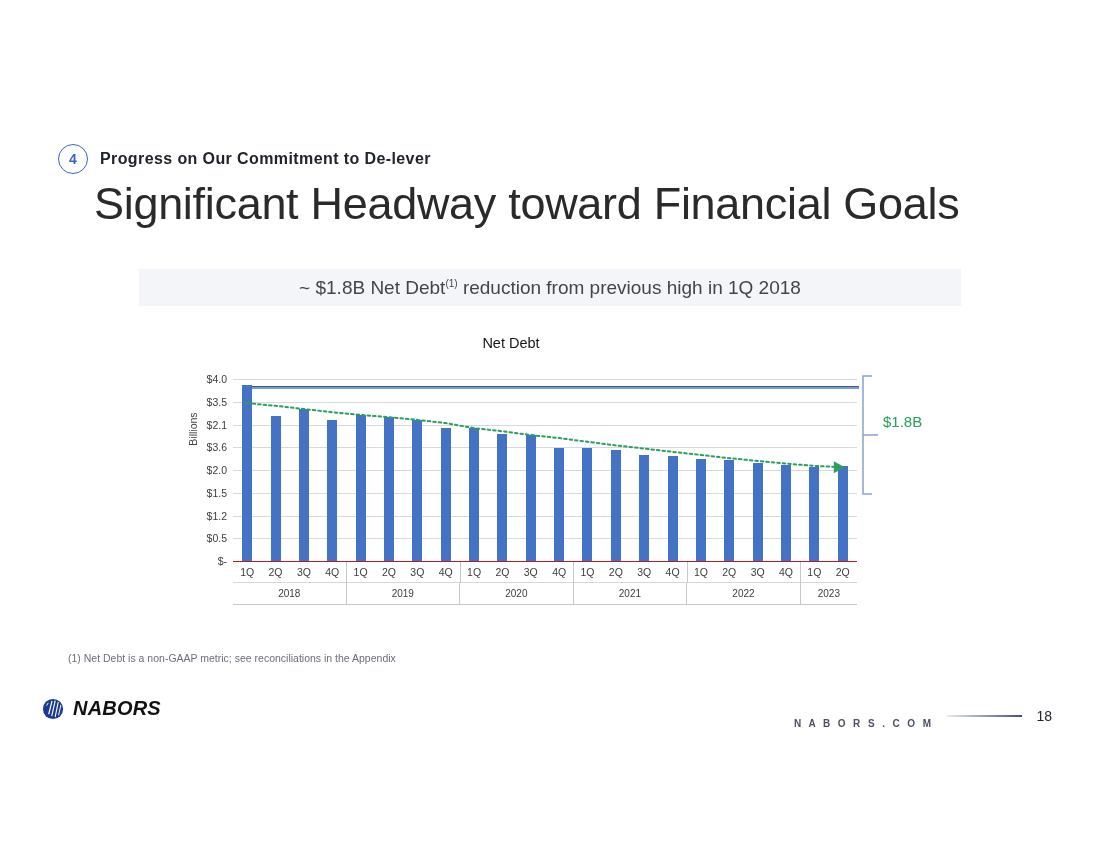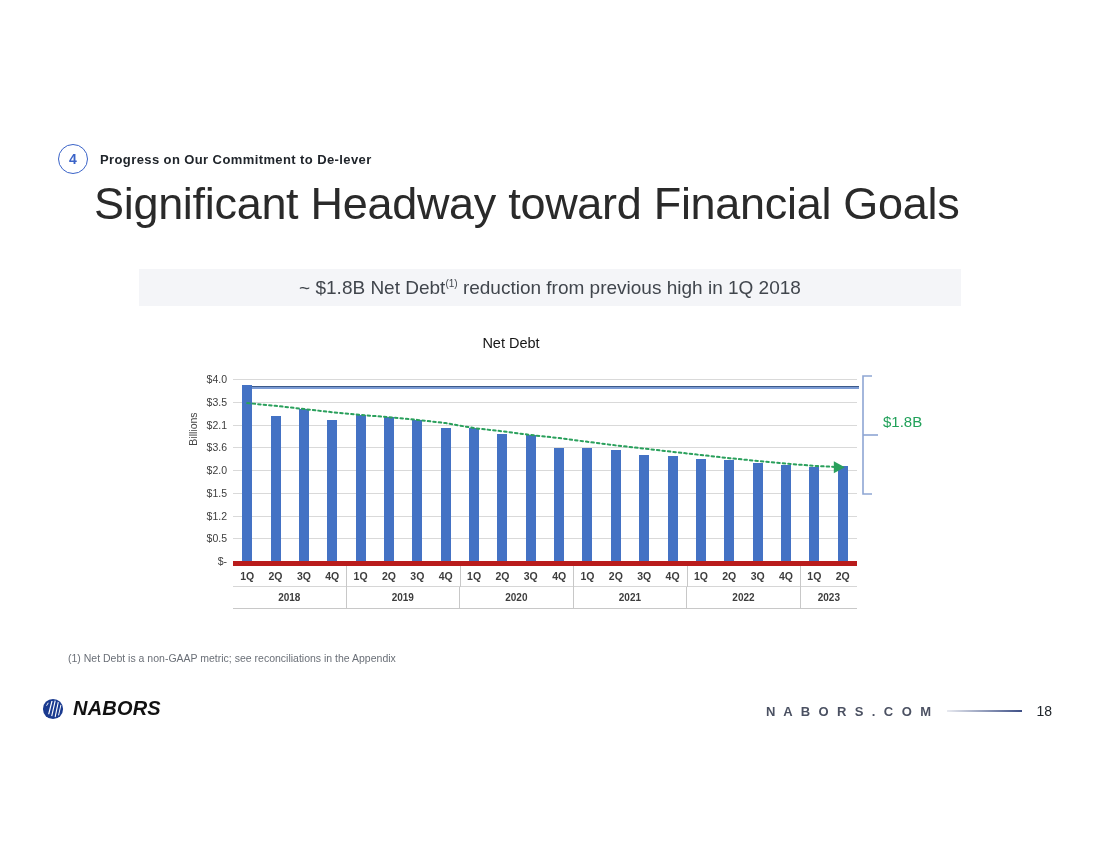--- a/index.html
+++ b/index.html
@@ -32,21 +32,21 @@
     border-radius: 50%;
     display: flex;
     align-items: center;
     justify-content: center;
     font-size: 14px;
     font-weight: bold;
     color: #3a63c8;
     box-sizing: border-box;
   }
   .eyebrow-text {
-    font-size: 13px;
+    font-size: 16px;
     font-weight: bold;
     letter-spacing: 0.4px;
     color: #20252b;
     white-space: nowrap;
   }
 
   
   .page-title {
     position: absolute;
     left: 94px;
@@ -180,23 +180,22 @@
     pointer-events: none;
   }
 
   
   .xaxis {
     position: absolute;
     left: 68px;
     top: 226px;
     width: 624px;
     height: 42px;
-    border-top: 5px solid #b91c1c;
+    border-top: 1px solid #b91c1c;
     border-bottom: 1px solid #c8c8c8;
-    font-weight: bold;
   }
   .xrow-q {
     position: absolute;
     left: 0; top: 0;
     width: 100%;
     height: 21px;
     display: flex;
     border-bottom: 1px solid #d6d6d6;
     box-sizing: border-box;
   }
@@ -280,24 +279,25 @@
   }
   .footer-right {
     position: absolute;
     right: 48px;
     top: 703px;
     display: flex;
     align-items: center;
     gap: 14px;
   }
   .footer-url {
-    font-size: 13px;
+    font-size: 10px;
     letter-spacing: 2.4px;
     color: #4b5162;
     font-weight: bold;
+    margin-top: 15px;
   }
   .footer-rule {
     width: 75px;
     height: 1.4px;
     background: linear-gradient(to right, #e8eaf0, #3d4f86);
   }
   .footer-page {
     font-size: 14px;
     color: #20252b;
   }

